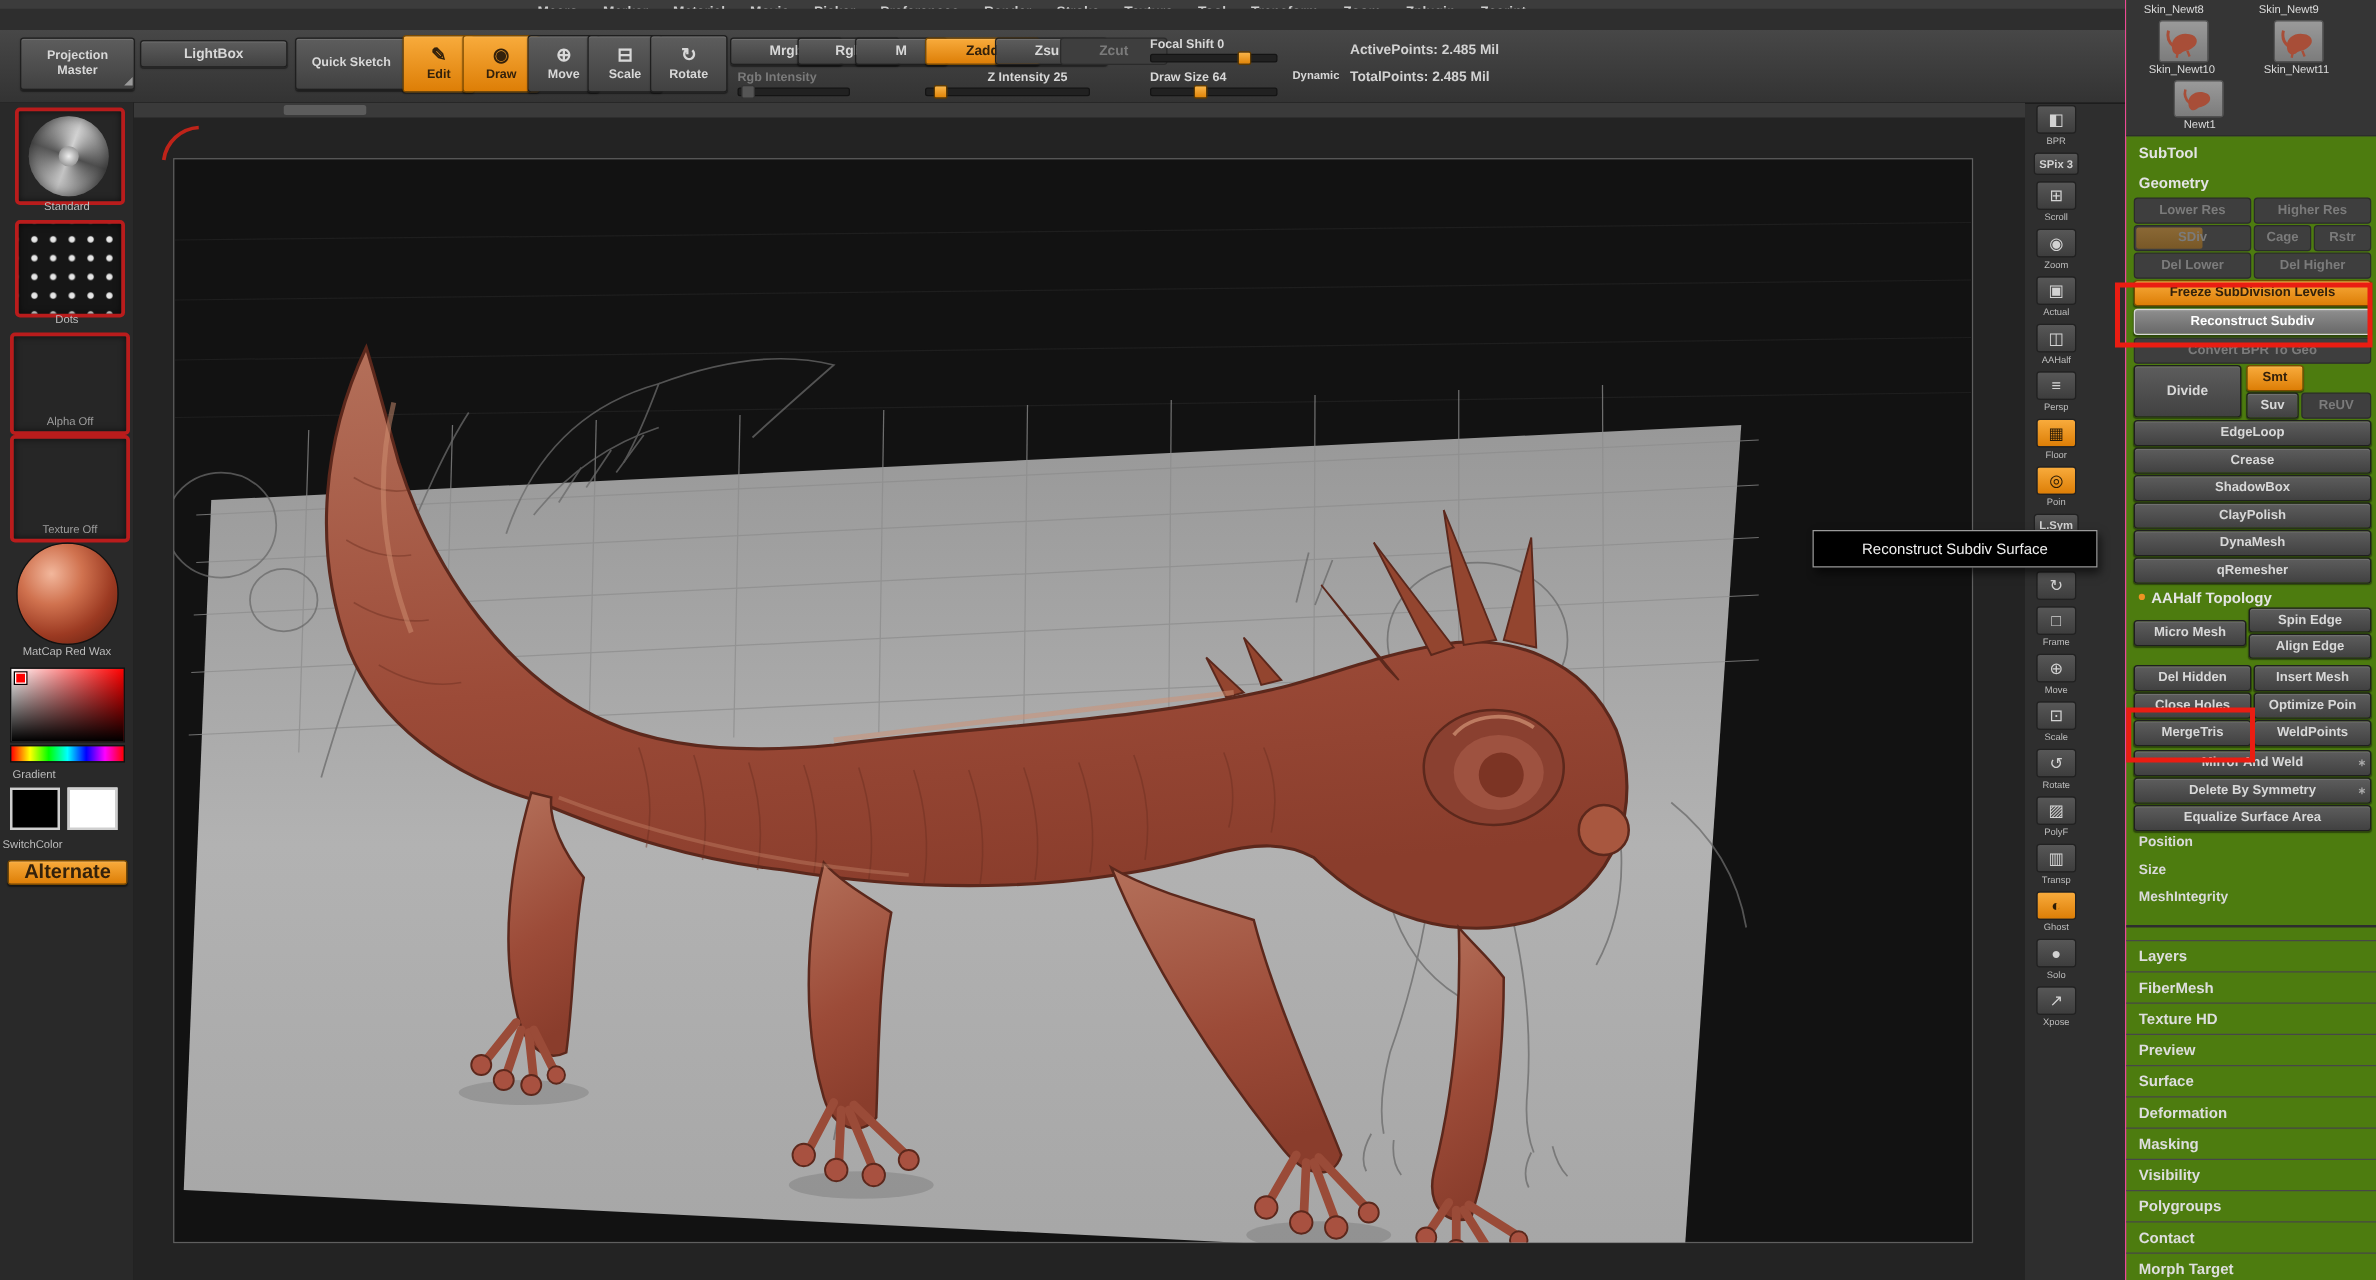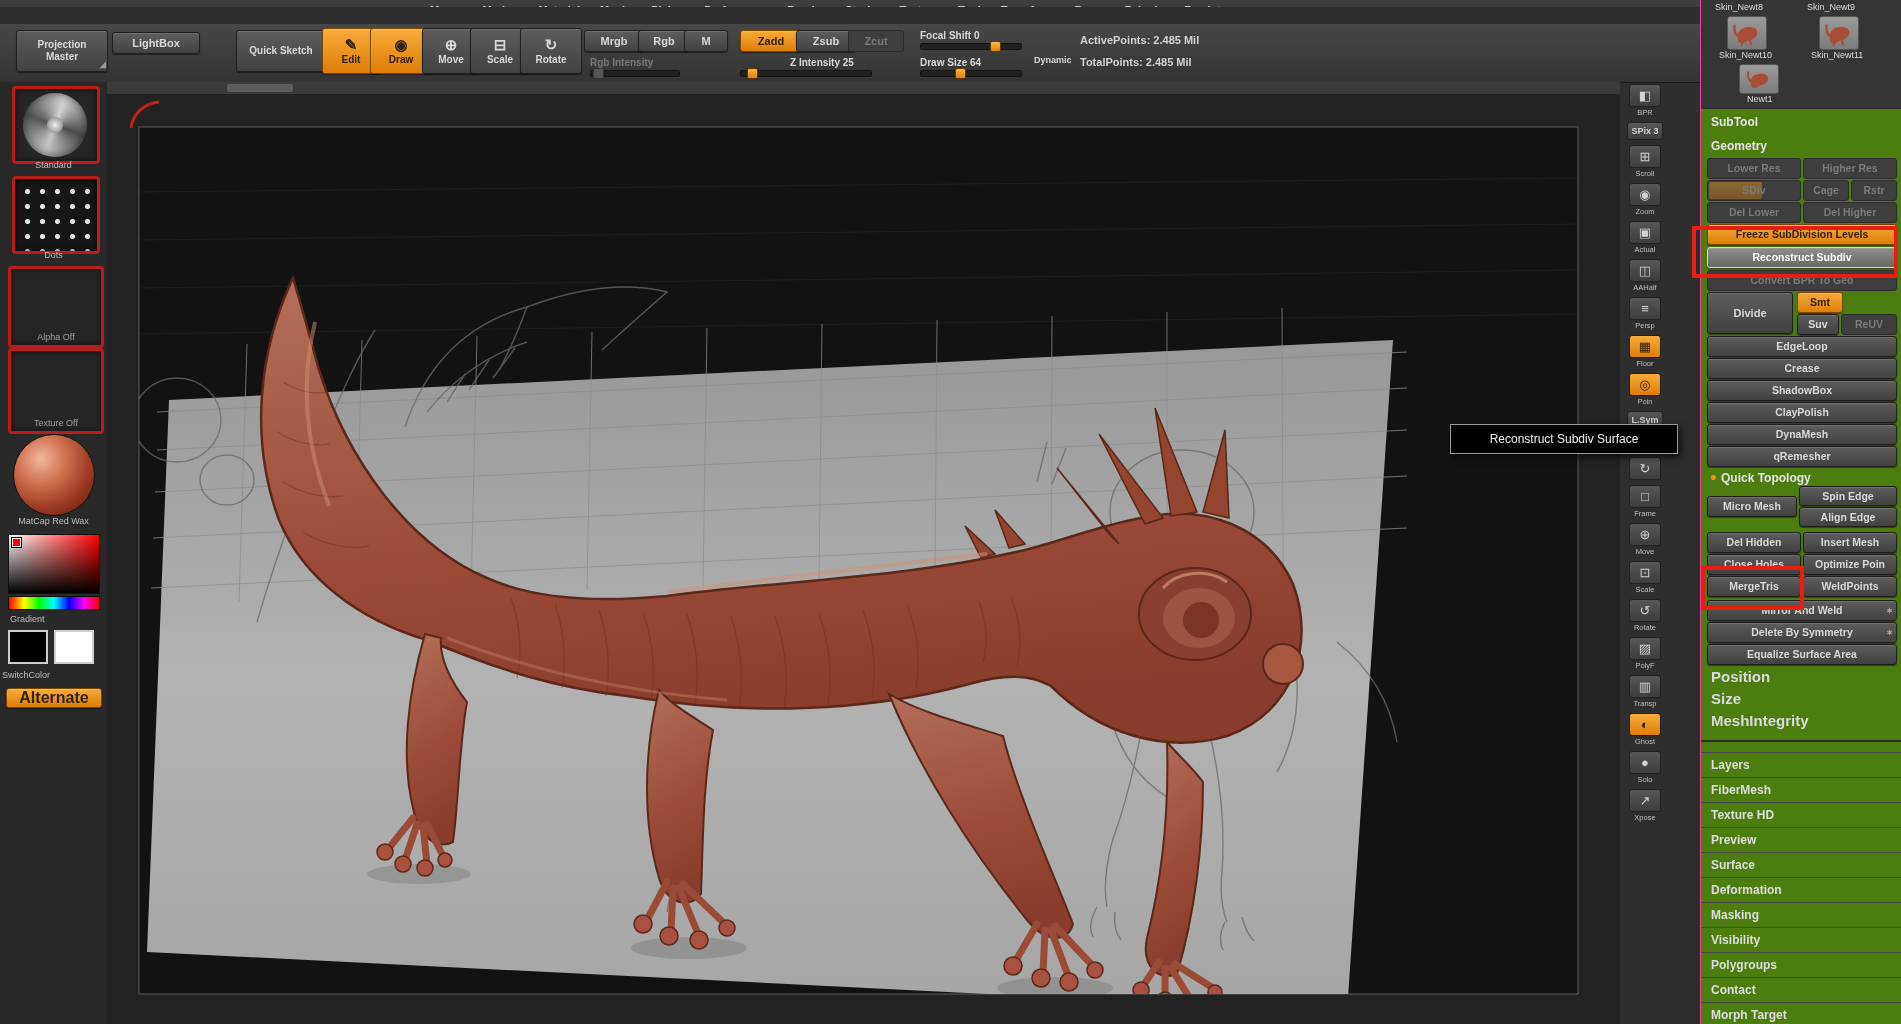--- a/index.html
+++ b/index.html
@@ -7,21 +7,21 @@
   
   .menu-strip{position:absolute;top:0;left:0;right:201px;height:7px;overflow:hidden;background:#3c3c3c;white-space:nowrap;padding-left:420px;}
   .mi{display:inline-block;margin:0 10px;margin-top:-7px;line-height:14px;font-size:11px;font-weight:bold;color:#cfcfcf;}
   .status-bar{position:absolute;top:7px;left:0;right:201px;height:17px;background:#383838;border-bottom:1px solid #202020;color:#f0f0f0;font-size:11px;font-weight:bold;line-height:17px;padding-left:8px;}
   .toolbar{position:absolute;top:24px;left:0;right:201px;height:58px;background:linear-gradient(#474747,#333);border-bottom:1px solid #191919;}
   
   .btn{position:absolute;background:linear-gradient(#5d5d5d,#414141);border:1px solid #1f1f1f;border-radius:3px;color:#d8d8d8;font-size:11px;font-weight:bold;text-align:center;box-shadow:inset 0 1px 0 rgba(255,255,255,.12),0 1px 1px rgba(0,0,0,.45);white-space:nowrap;overflow:hidden;}
   .btn.orange{background:linear-gradient(#f8ab3c,#dd7e06);color:#33210b;border-color:#7a4a00;}
   .btn.disabled{background:#3e3e3e;color:#7b7b7b;border-color:#2b2b2b;box-shadow:none;}
   .btn.hl{background:linear-gradient(#8e8e8e,#686868);border-color:#d8d8d8;color:#fff;}
-  .tb-text{height:20px;line-height:20px;padding:0 8px;top:6px;text-align:center;}
+  .tb-text{height:20px;line-height:20px;padding:0 23px;top:6px;text-align:center;}
   .tb-icon{top:4px;height:44px;display:flex;flex-direction:column;align-items:center;justify-content:center;gap:1px;padding:0 7px;}
   .tb-icon .ic{font-size:15px;line-height:16px;}
   .tb-icon .lb{font-size:10px;line-height:11px;}
   .tb-two{top:6px;height:40px;display:flex;align-items:center;justify-content:center;padding:0 6px;font-size:10px;white-space:normal;line-height:12px;}
   .corner::after{content:"◢";position:absolute;right:1px;bottom:0px;font-size:8px;color:#9a9a9a;}
   .slider-label{position:absolute;font-size:10px;font-weight:bold;color:#d8d8d8;white-space:nowrap;}
   .slider-label.disabled{color:#7a7a7a;}
   .track{position:absolute;height:5px;background:#212121;border:1px solid #141414;border-radius:2px;}
   .knob{position:absolute;top:-3px;width:9px;height:9px;background:linear-gradient(#f9b54a,#e08408);border:1px solid #5e3a00;border-radius:2px;}
   .track.disabled .knob{background:#555;border-color:#333;}
@@ -50,21 +50,21 @@
   .shelf-item .tx{width:34px;text-align:center;font-size:9px;font-weight:bold;color:#d2d2d2;background:linear-gradient(#575757,#3d3d3d);border:1px solid #212121;border-radius:3px;padding:3px 0;}
   .shelf-item.active .tx{background:linear-gradient(#f8ab3c,#dd7e06);color:#2c1c06;}
   
   .right-panel{position:absolute;left:1700px;top:0;width:201px;height:1024px;background:#4d7c0f;border-left:1px solid #ec4899;}
   .panel-top{position:absolute;left:0;top:0;width:100%;height:108px;background:#353535;border-bottom:1px solid #2c2c2c;}
   .panel-hdr{position:absolute;left:0;width:100%;height:20px;line-height:20px;font-size:12px;font-weight:bold;color:#e4e4e4;padding-left:10px;box-sizing:border-box;}
   .bullet{display:inline-block;width:5px;height:5px;border-radius:50%;background:#ef9422;margin-right:5px;vertical-align:2px;}
   .pbtn{height:19px;line-height:19px;font-size:10.5px;}
   .pbtn .mod{position:absolute;right:3px;top:0;font-size:8px;color:#aaa;}
   .sdiv-fill{position:absolute;left:1px;top:1px;bottom:1px;width:58%;background:linear-gradient(#c98b2e,#a86d14);opacity:.55;border-radius:2px;}
-  .plain{position:absolute;left:10px;font-size:15px;font-weight:bold;color:#dadada;}
+  .plain{position:absolute;left:10px;font-size:11px;font-weight:bold;color:#dadada;}
   .st-thumb{position:absolute;width:38px;height:32px;background:linear-gradient(#9a9a9a,#7c7c7c);border:1px solid #555;border-radius:3px;overflow:hidden;}
   .st-label{position:absolute;font-size:9px;color:#dcdcdc;white-space:nowrap;}
   .sections{position:absolute;left:0;width:100%;display:flex;flex-direction:column;}
   .sec{height:24px;line-height:24px;font-size:12px;font-weight:bold;color:#dedede;padding-left:10px;border-top:1px solid #474747;}
   
   .tooltip{position:absolute;left:1450px;top:424px;width:226px;height:28px;line-height:28px;background:#000;border:1px solid #9a9a9a;color:#f0f0f0;font-size:12px;text-align:center;z-index:40;box-shadow:3px 4px 7px rgba(0,0,0,.6);}
   .anno{position:absolute;border:4px solid #ea1d12;z-index:50;}
   .anno1{left:1692px;top:226px;width:198px;height:44px;}
   .anno2{left:1701px;top:566px;width:95px;height:36px;}
 </style>
@@ -473,21 +473,21 @@
     <div class="btn pbtn" style="left:96px;top:314px;width:40px">Suv</div>
     <div class="btn pbtn disabled" style="left:140px;top:314px;width:54px">ReUV</div>
 
     <div class="btn pbtn" style="left:6px;top:336px;width:188px">EdgeLoop</div>
     <div class="btn pbtn" style="left:6px;top:358px;width:188px">Crease</div>
     <div class="btn pbtn" style="left:6px;top:380px;width:188px">ShadowBox</div>
     <div class="btn pbtn" style="left:6px;top:402px;width:188px">ClayPolish</div>
     <div class="btn pbtn" style="left:6px;top:424px;width:188px">DynaMesh</div>
     <div class="btn pbtn" style="left:6px;top:446px;width:188px">qRemesher</div>
 
-    <div class="panel-hdr" style="top:468px"><span class="bullet"></span><span>Quick Topology</span></div>
+    <div class="panel-hdr" style="top:468px"><span class="bullet"></span><span>AAHalf Topology</span></div>
 
     <div class="btn pbtn" style="left:98px;top:486px;width:96px;height:18px;line-height:18px">Spin Edge</div>
     <div class="btn pbtn" style="left:6px;top:496px;width:88px">Micro Mesh</div>
     <div class="btn pbtn" style="left:98px;top:507px;width:96px;height:18px;line-height:18px">Align Edge</div>
 
     <div class="btn pbtn" style="left:6px;top:532px;width:92px">Del Hidden</div>
     <div class="btn pbtn" style="left:102px;top:532px;width:92px">Insert Mesh</div>
     <div class="btn pbtn" style="left:6px;top:554px;width:92px">Close Holes</div>
     <div class="btn pbtn" style="left:102px;top:554px;width:92px">Optimize Poin</div>
     <div class="btn pbtn" style="left:6px;top:576px;width:92px">MergeTris</div>

